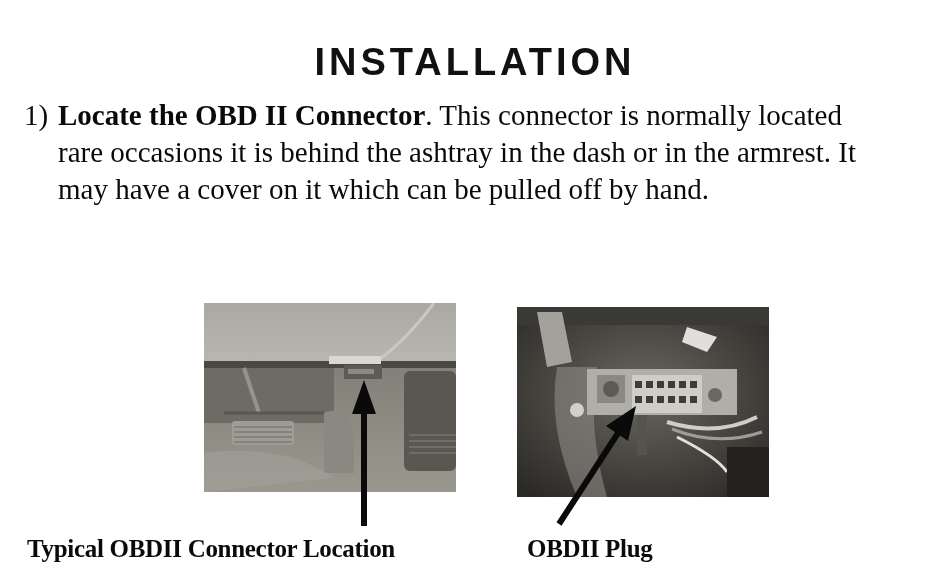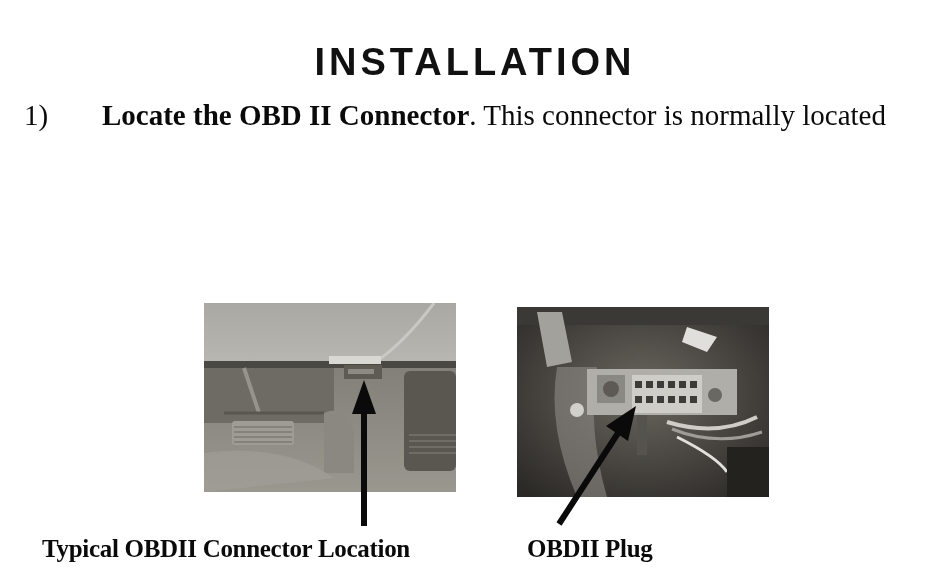--- a/index.html
+++ b/index.html
@@ -10,40 +10,42 @@
     font-size:38px; letter-spacing:4px; line-height:44px; color:#111;
   }
   .step-num {
     position:absolute; left:24px; top:97px;
     font-family:"Liberation Serif", serif; font-size:29px; line-height:36px;
   }
   .para {
     position:absolute; left:58px; top:97px;
     font-family:"Liberation Serif", serif; font-size:29px; line-height:37px;
   }
-  .para .line { white-space:nowrap; display:block;margin-left:44px; }
+  .para .line { white-space:nowrap; display:block; }
   .para b { font-weight:bold; }
   .photo { position:absolute; overflow:hidden; }
   .photo svg { display:block; }
   .caption {
     position:absolute; top:533px;
     font-family:"Liberation Serif", serif; font-weight:bold;
     font-size:25px; line-height:32px; white-space:nowrap; letter-spacing:-0.3px;
   }
   .arrow { position:absolute; left:0; top:0; pointer-events:none; }
 </style>
 </head>
 <body>
 
 <div class="title">INSTALLATION</div>
 
 <div class="step-num">1)</div>
 
 <div class="para">
   <span class="line"><b>Locate the OBD II Connector</b><span>. This connector is normally located</span></span>
+  <span class="line">rare occasions it is behind the ashtray in the dash or in the armrest. It</span>
+  <span class="line">may have a cover on it which can be pulled off by hand.</span>
 </div>
 
 <div class="photo" style="left:204px; top:303px; width:252px; height:189px;">
   <svg width="252" height="189" viewBox="0 0 252 189">
     <defs>
       <linearGradient id="dashG" x1="0" y1="0" x2="0" y2="1">
         <stop offset="0" stop-color="#a9a8a3"></stop>
           <stop offset="1" stop-color="#b8b7b2"></stop>
       </linearGradient>
       <linearGradient id="floorG" x1="0" y1="0" x2="0" y2="1">
@@ -125,14 +127,14 @@
   <g>
     <rect x="361" y="410" width="6" height="116" fill="#0a0a0a"></rect>
     <polygon points="364,380 352,414 376,414" fill="#0a0a0a"></polygon>
   </g>
   <g>
     <line x1="559" y1="524" x2="620" y2="430" stroke="#0a0a0a" stroke-width="6"></line>
     <polygon points="636,406 606,426 628,441" fill="#0a0a0a"></polygon>
   </g>
 </svg>
 
-<div class="caption" style="left:42px;">Typical OBDII Connector Location</div>
+<div class="caption" style="left:27px;">Typical OBDII Connector Location</div>
 <div class="caption" style="left:527px;">OBDII Plug</div>
 
 </body></html>

